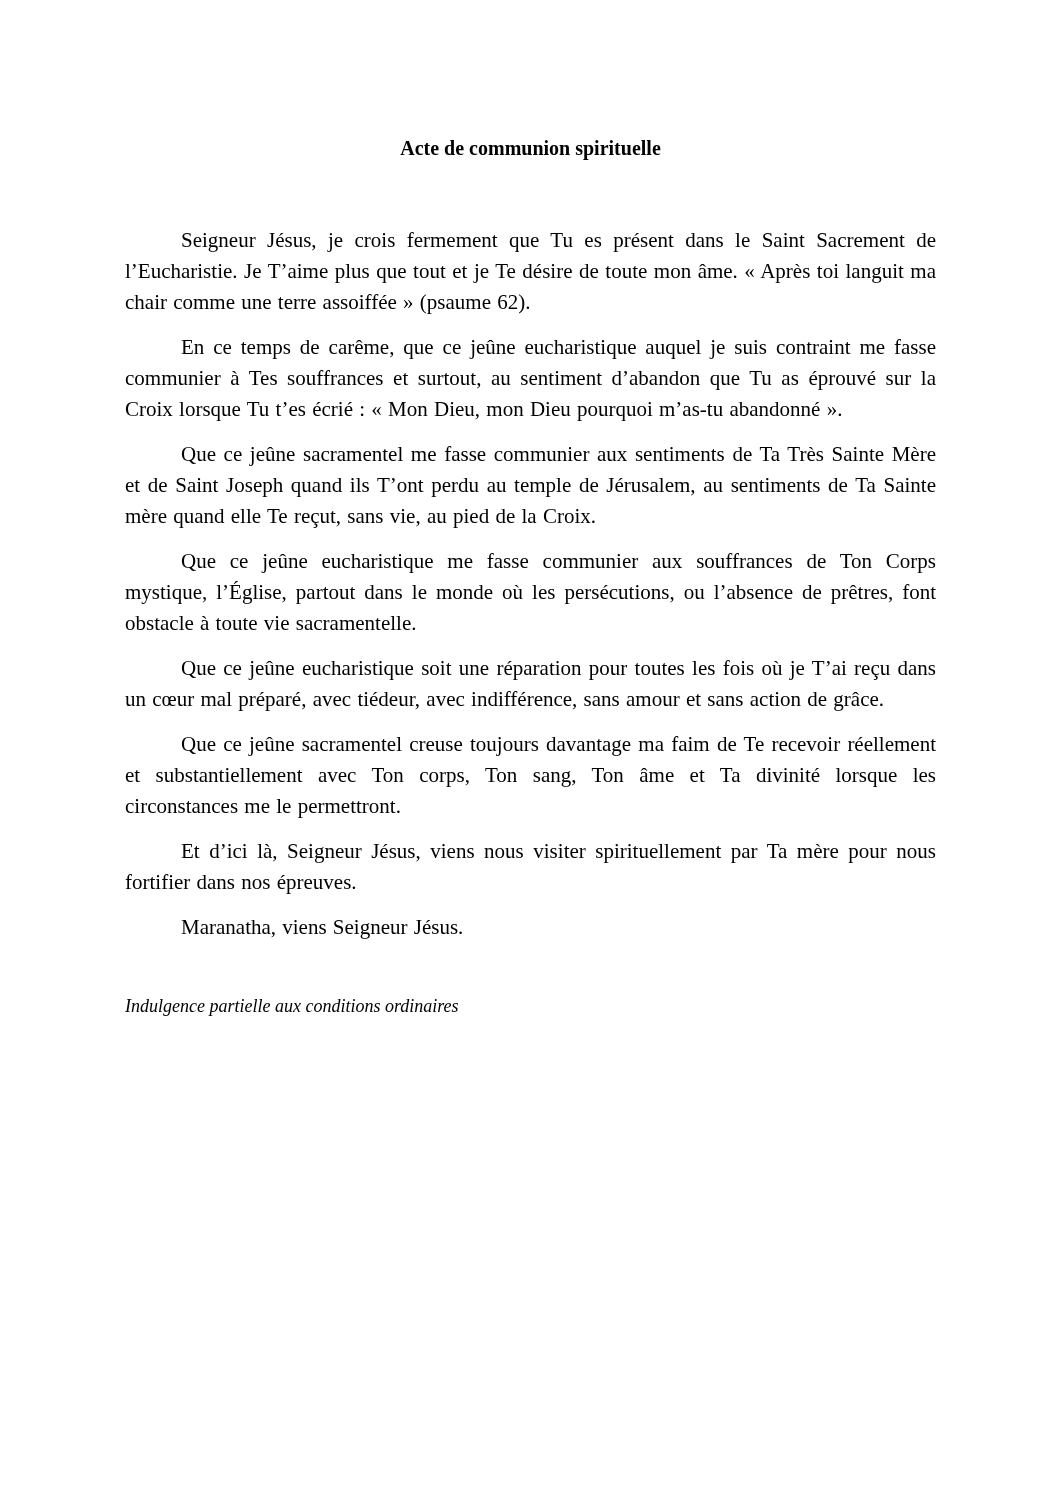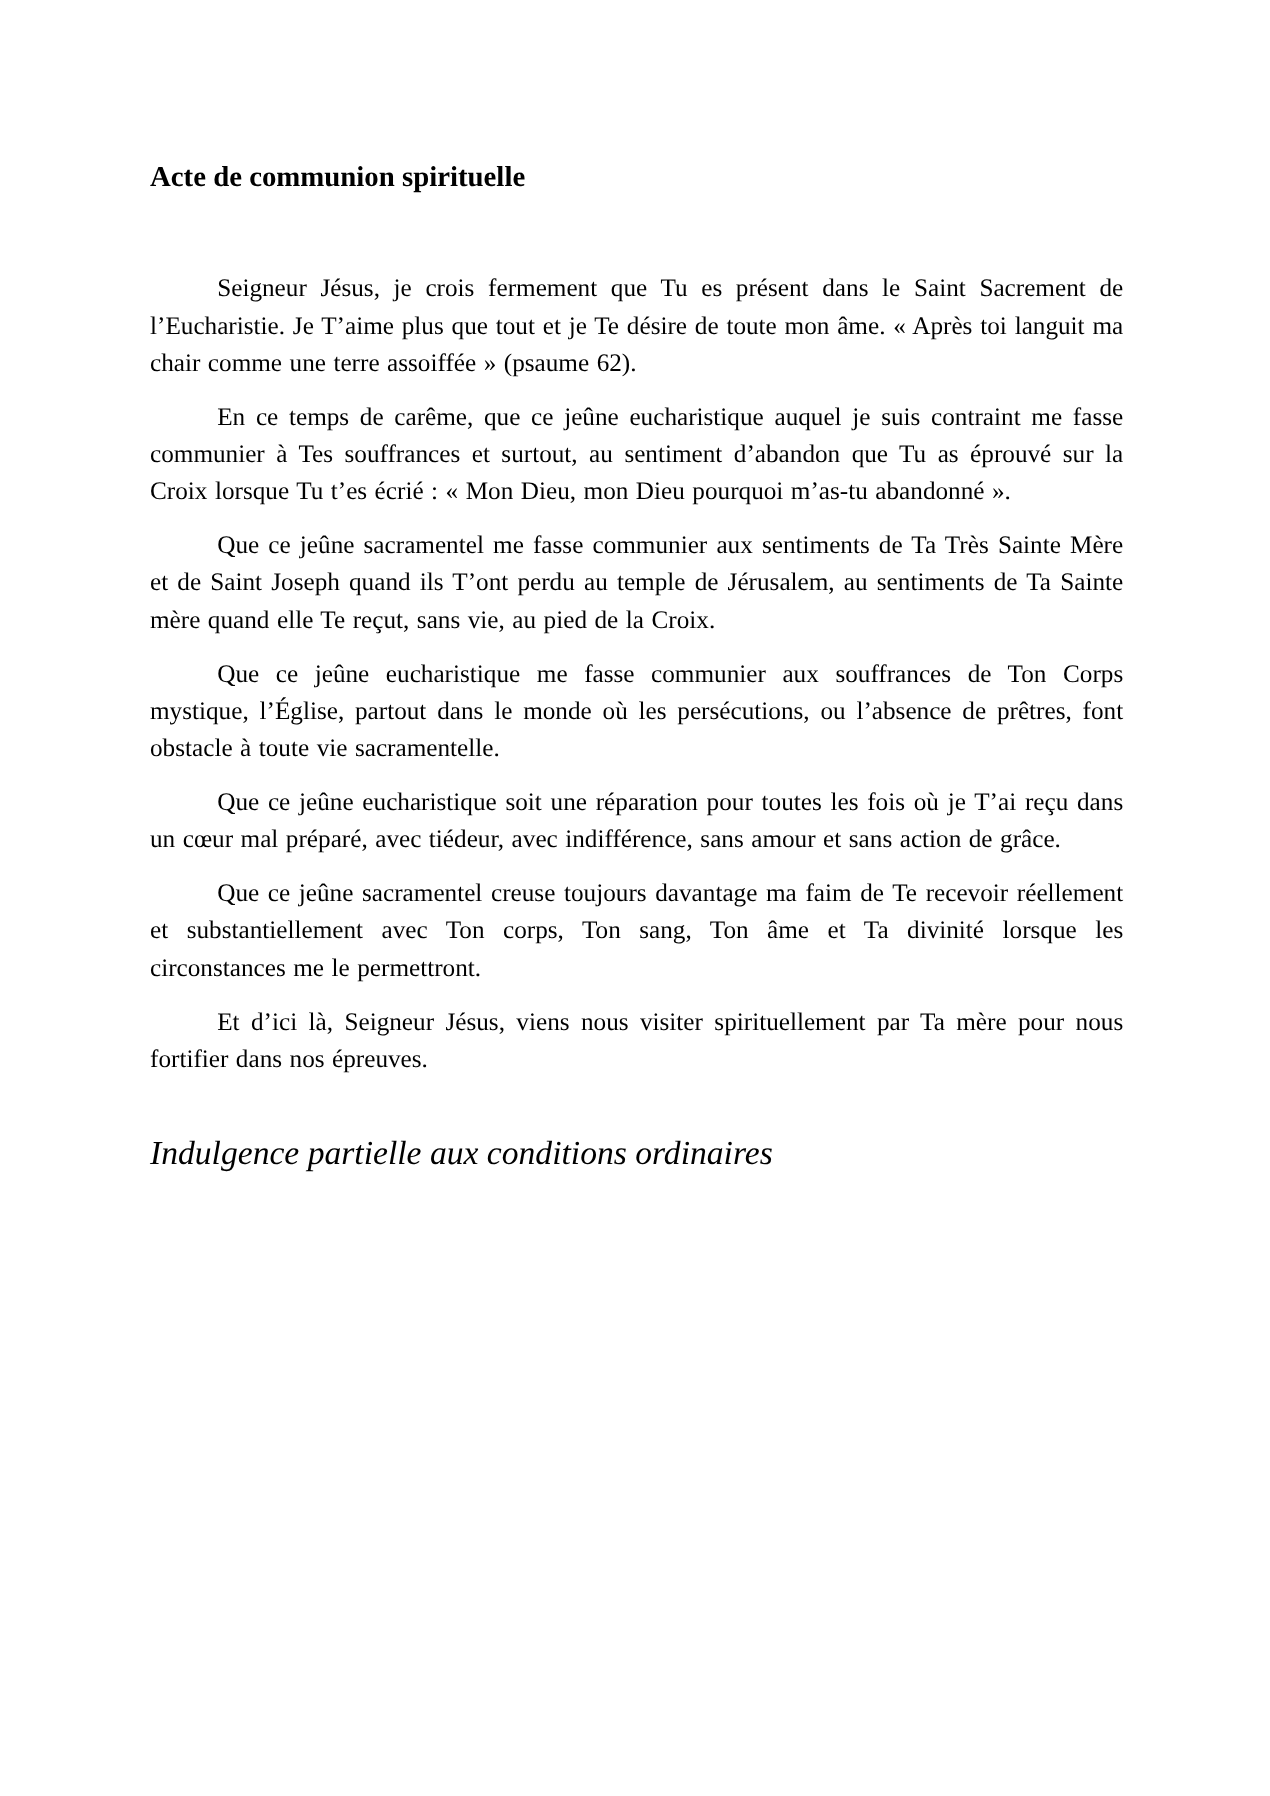--- a/index.html
+++ b/index.html
@@ -16,36 +16,36 @@
     overflow: hidden;
   }
   .page {
     box-sizing: border-box;
     width: 1058px;
     height: 1497px;
     padding: 133px 122px 0 125px;
     background: #ffffff;
   }
   .doc-title {
-    font-size: 24px;
+    font-size: 20px;
     font-weight: bold;
-    text-align: left;
+    text-align: center;
     line-height: 30px;
     margin: 0 0 62px 0;
   }
   .para {
     font-size: 21px;
     line-height: 31px;
     text-align: justify;
     text-indent: 56px;
     margin: 0 0 14px 0;
     word-spacing: 1px;
   }
   .footer-note {
-    font-size: 28px;
+    font-size: 18px;
     line-height: 31px;
     font-style: italic;
     text-indent: 0;
     text-align: left;
     margin: 48px 0 0 0;
   }
 </style>
 </head>
 <body>
 
@@ -53,16 +53,17 @@
   <h1 class="doc-title">Acte de communion spirituelle</h1>
 
   <div>
     <p class="para">Seigneur Jésus, je crois fermement que Tu es présent dans le Saint Sacrement de l’Eucharistie. Je T’aime plus que tout et je Te désire de toute mon âme. « Après toi languit ma chair comme une terre assoiffée » (psaume 62).</p>
     <p class="para">En ce temps de carême, que ce jeûne eucharistique auquel je suis contraint me fasse communier à Tes souffrances et surtout, au sentiment d’abandon que Tu as éprouvé sur la Croix lorsque Tu t’es écrié : « Mon Dieu, mon Dieu pourquoi m’as-tu abandonné ».</p>
     <p class="para">Que ce jeûne sacramentel me fasse communier aux sentiments de Ta Très Sainte Mère et de Saint Joseph quand ils T’ont perdu au temple de Jérusalem, au sentiments de Ta Sainte mère quand elle Te reçut, sans vie, au pied de la Croix.</p>
     <p class="para">Que ce jeûne eucharistique me fasse communier aux souffrances de Ton Corps mystique, l’Église, partout dans le monde où les persécutions, ou l’absence de prêtres, font obstacle à toute vie sacramentelle.</p>
     <p class="para">Que ce jeûne eucharistique soit une réparation pour toutes les fois où je T’ai reçu dans un cœur mal préparé, avec tiédeur, avec indifférence, sans amour et sans action de grâce.</p>
     <p class="para">Que ce jeûne sacramentel creuse toujours davantage ma faim de Te recevoir réellement et substantiellement avec Ton corps, Ton sang, Ton âme et Ta divinité lorsque les circonstances me le permettront.</p>
     <p class="para">Et d’ici là, Seigneur Jésus, viens nous visiter spirituellement par Ta mère pour nous fortifier dans nos épreuves.</p>
+    <p class="para">Maranatha, viens Seigneur Jésus.</p>
   </div>
 
   <p class="footer-note">Indulgence partielle aux conditions ordinaires</p>
 </div>
 
 </body></html>

